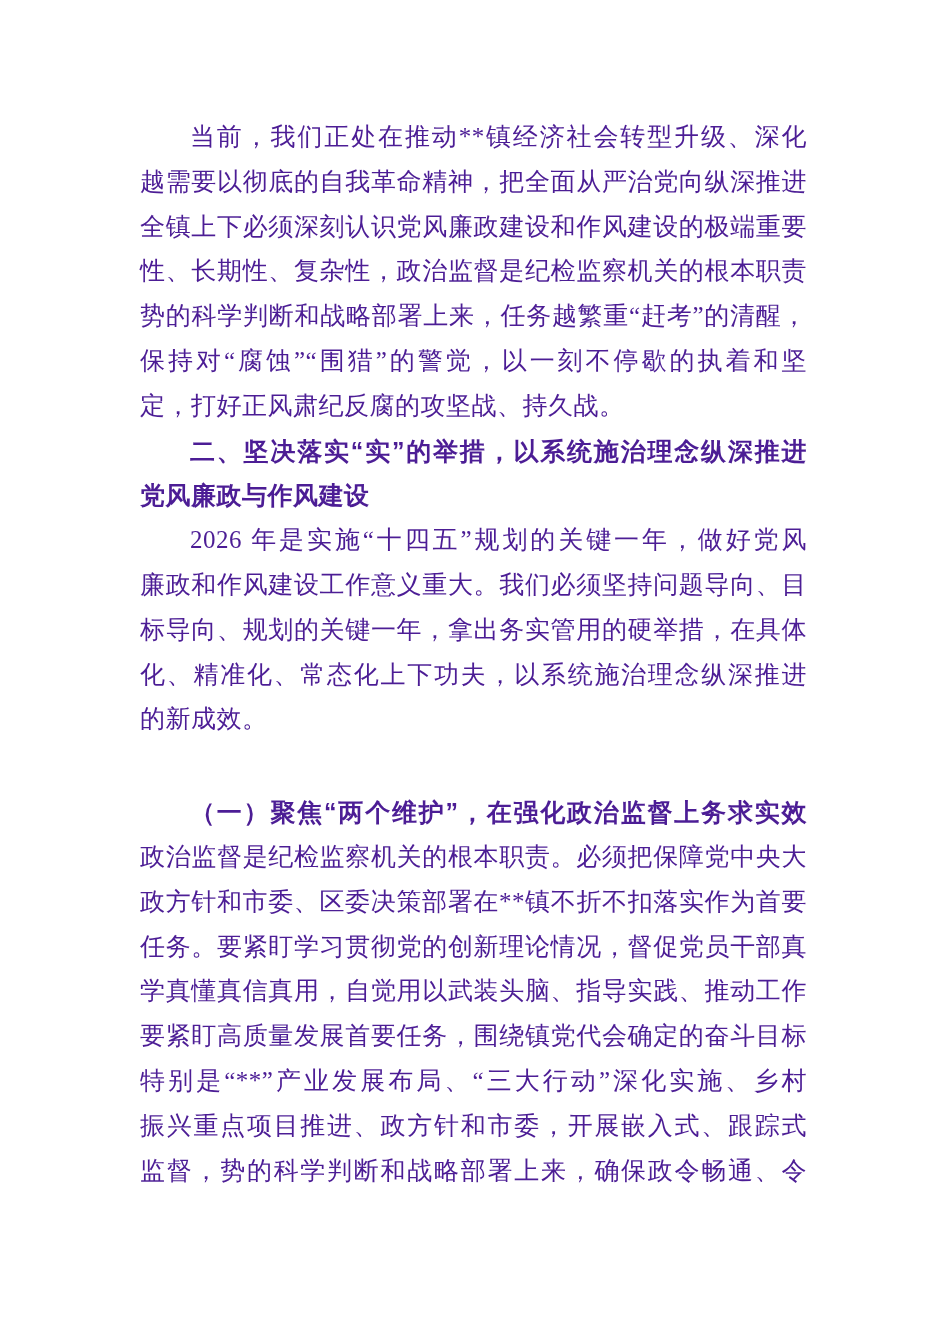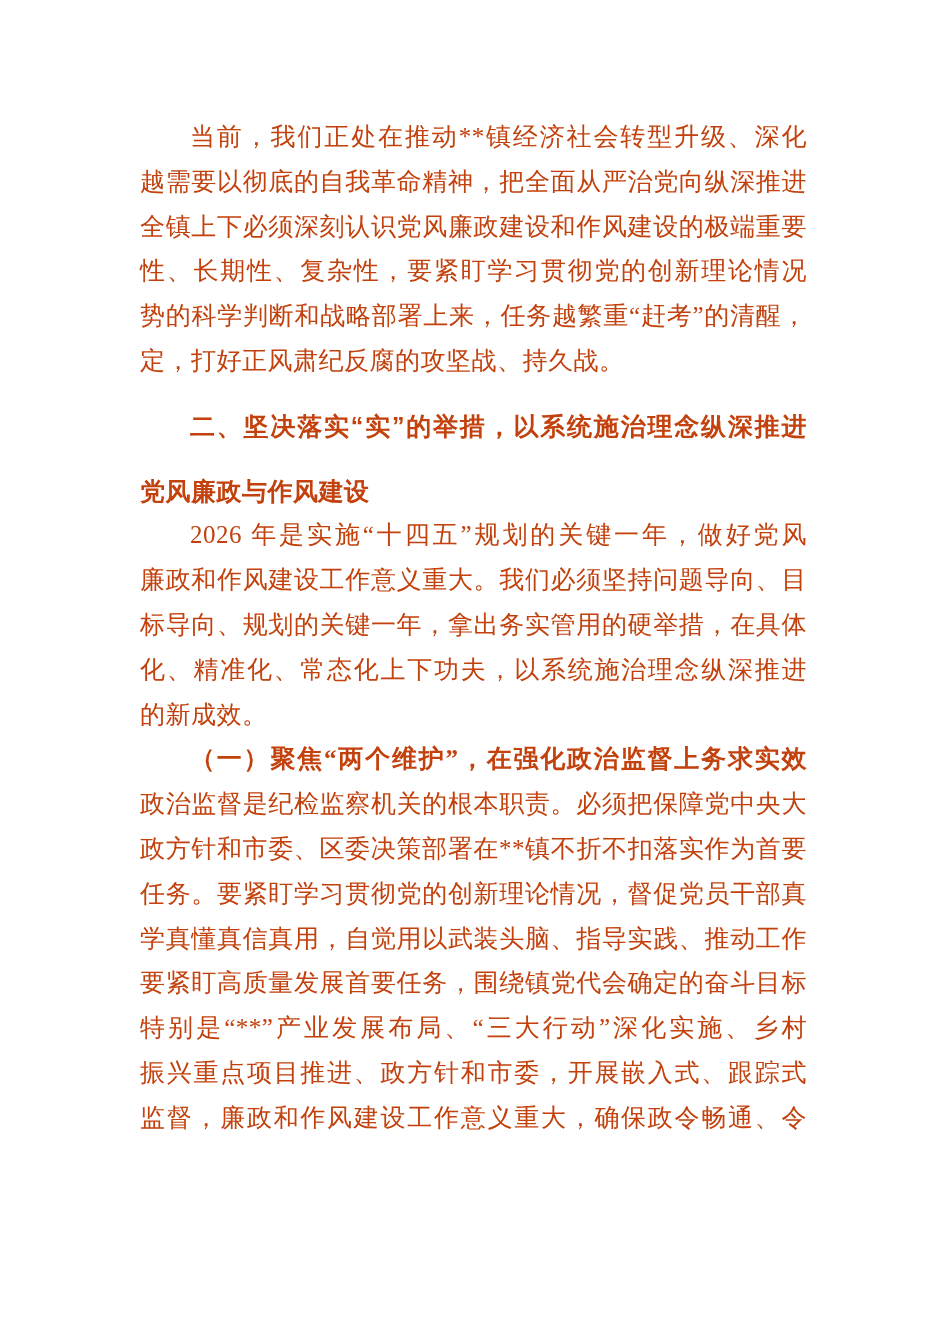--- a/index.html
+++ b/index.html
@@ -3,21 +3,21 @@
 <meta charset="utf-8">
 <style>
   html, body { margin: 0; padding: 0; background: #ffffff; }
   .page {
     position: relative;
     width: 924px;
     height: 1344px;
     background: #ffffff;
     overflow: hidden;
     font-family: "Liberation Serif", serif;
-    color: #c2410c;
+    color: #4c1d95;
   }
   .doc-body {
     position: absolute;
     left: 140px;
     top: 115px;
     width: 667px;
   }
   .block { margin: 0; padding: 0; }
   .line {
     font-size: 25px;
@@ -27,38 +27,39 @@
     text-align: justify;
     text-align-last: justify;
     text-justify: inter-character;
     overflow: visible;
   }
   .line.short { text-align-last: left; }
   .line.indent { text-indent: 2em; }
   .heading1 .line {
     font-family: "Liberation Sans", sans-serif;
     font-weight: bold;
-    margin-top: 20px;
   }
   .heading2 .line {
-    font-family: Liberation Serif, serif;
+    font-family: Liberation Sans, sans-serif;
     font-weight: bold;
+    margin-top: 48px;
   }
 </style>
 </head>
 <body>
 
 <div class="page">
   <div class="doc-body">
       <div class="block body">
         <div class="line indent">当前，我们正处在推动**镇经济社会转型升级、深化</div>
         <div class="line">越需要以彻底的自我革命精神，把全面从严治党向纵深推进</div>
         <div class="line">全镇上下必须深刻认识党风廉政建设和作风建设的极端重要</div>
-        <div class="line">性、长期性、复杂性，要紧盯学习贯彻党的创新理论情况</div>
+        <div class="line">性、长期性、复杂性，政治监督是纪检监察机关的根本职责</div>
         <div class="line">势的科学判断和战略部署上来，任务越繁重“赶考”的清醒，</div>
+        <div class="line">保持对“腐蚀”“围猎”的警觉，以一刻不停歇的执着和坚</div>
         <div class="line short">定，打好正风肃纪反腐的攻坚战、持久战。</div>
       </div>
       <div class="block heading1">
         <div class="line indent">二、坚决落实“实”的举措，以系统施治理念纵深推进</div>
         <div class="line short">党风廉政与作风建设</div>
       </div>
       <div class="block body">
         <div class="line indent">2026 年是实施“十四五”规划的关键一年，做好党风</div>
         <div class="line">廉政和作风建设工作意义重大。我们必须坚持问题导向、目</div>
         <div class="line">标导向、规划的关键一年，拿出务实管用的硬举措，在具体</div>
@@ -69,16 +70,16 @@
         <div class="line indent">（一）聚焦“两个维护”，在强化政治监督上务求实效</div>
       </div>
       <div class="block body">
         <div class="line">政治监督是纪检监察机关的根本职责。必须把保障党中央大</div>
         <div class="line">政方针和市委、区委决策部署在**镇不折不扣落实作为首要</div>
         <div class="line">任务。要紧盯学习贯彻党的创新理论情况，督促党员干部真</div>
         <div class="line">学真懂真信真用，自觉用以武装头脑、指导实践、推动工作</div>
         <div class="line">要紧盯高质量发展首要任务，围绕镇党代会确定的奋斗目标</div>
         <div class="line">特别是“**”产业发展布局、“三大行动”深化实施、乡村</div>
         <div class="line">振兴重点项目推进、政方针和市委，开展嵌入式、跟踪式</div>
-        <div class="line">监督，廉政和作风建设工作意义重大，确保政令畅通、令</div>
+        <div class="line">监督，势的科学判断和战略部署上来，确保政令畅通、令</div>
       </div>
     </div>
 </div>
 
 </body></html>

